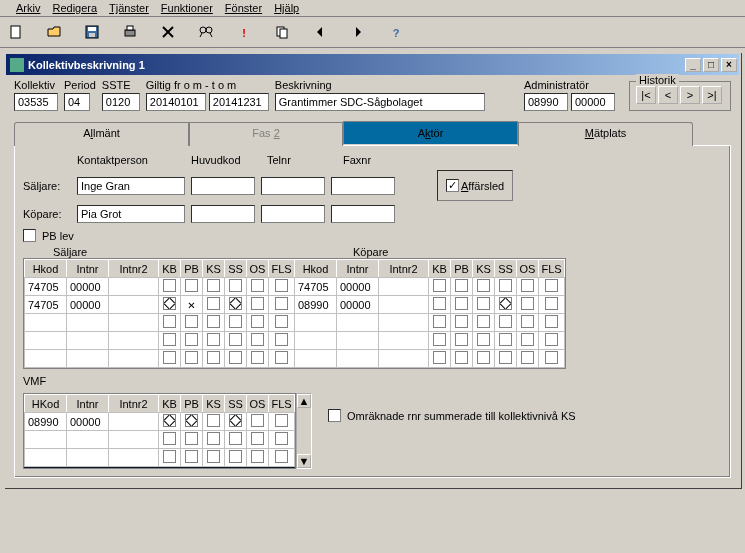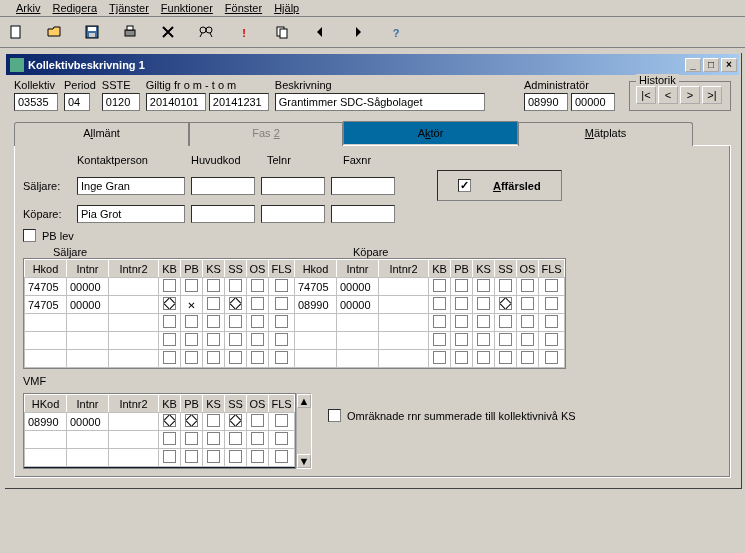--- a/index.html
+++ b/index.html
@@ -28,21 +28,21 @@
   .tab { padding:4px 0; text-align:center; border:1px solid #808080; border-bottom:none; background:#d4d0c8; position:relative; top:1px; cursor:default;}
   .tab.t1{width:175px;border-top-left-radius:3px;}
   .tab.t2{width:154px;color:#808080;}
   .tab.t3{width:175px;background:#d4d0c8; border-bottom:1px solid #d4d0c8; font-weight:normal;}
   .tab.t4{width:175px;border-top-right-radius:3px;}
   .tab.active { background:#0369a1; z-index:2; border-bottom:1px solid #d4d0c8; top:0; padding-top:5px; padding-bottom:5px;}
   .panel { border:1px solid #fff; border-top:none; padding:8px; background:#d4d0c8; box-shadow: inset -1px -1px 0 #808080;}
   .row { display:flex; align-items:center; gap:6px; margin-bottom:4px;}
   .row label.l1 { width:48px;}
   .colhdr { width:108px; }
-  .affarsled { border:1px inset #808080; padding:8px 20px; display:flex; align-items:center; gap:22px;font-weight:bold;}
+  .affarsled { border:1px inset #808080; padding:8px 8px; display:flex; align-items:center; gap:2px;}
   .cb { width:13px;height:13px;border:1px inset #808080;background:#fff;display:inline-flex;align-items:center;justify-content:center;}
   .cb.checked::after{content:"✓";font-size:11px;line-height:1;color:#000;}
   .cbx { width:13px;height:13px;border:1px solid #808080;background:#fff;display:inline-flex;align-items:center;justify-content:center;}
   .cbx.checked::after{content:"";width:7px;height:7px;border-left:1px solid #000;border-right:1px solid #000;transform:rotate(45deg);position:absolute;}
   .cbx.checked{position:relative;}
   .cbx.checked::before{content:"";width:7px;height:7px;border-top:1px solid #000;border-bottom:1px solid #000;transform:rotate(45deg);position:absolute;}
   .grid { border:1px solid #808080; background:#0f172a; }
   table { border-collapse:collapse; }
   th,td { border:1px solid #c0c0c0; padding:0; height:18px; }
   th { background:#d4d0c8; font-weight:normal; border:1px outset #fff; }

